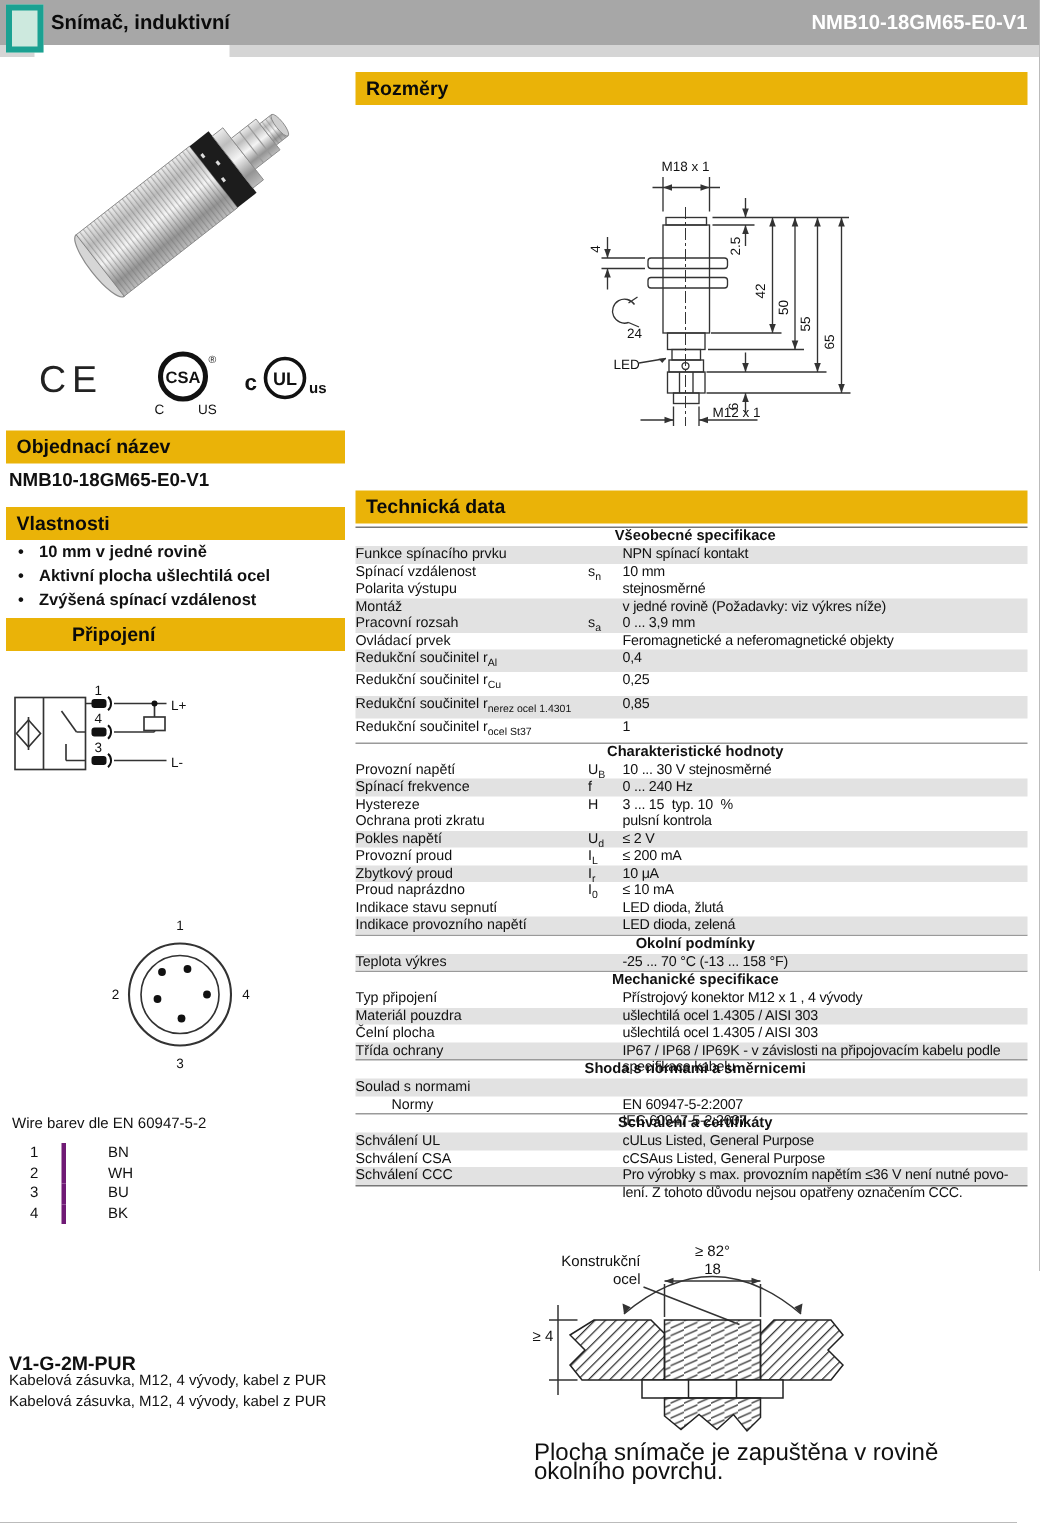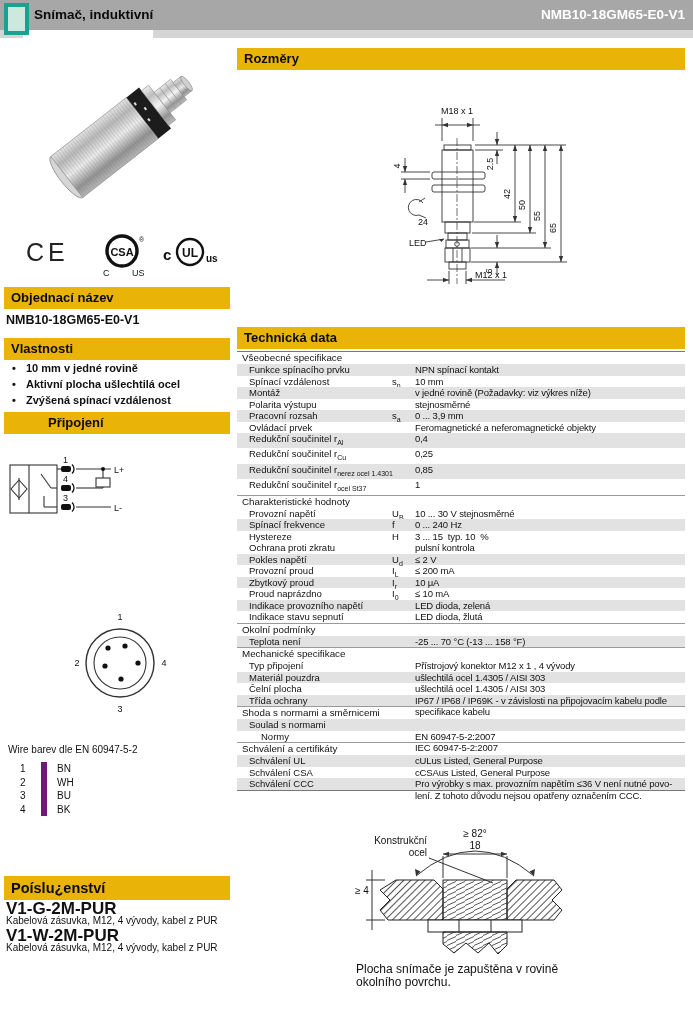--- a/index.html
+++ b/index.html
@@ -20,45 +20,45 @@
   .bar-big{font-size:14.5px;height:24px;line-height:24px;}
   
   .order-name{position:absolute;left:6px;top:313px;font-size:12.5px;font-weight:bold;}
   .features{position:absolute;left:8px;top:360px;width:220px;}
   .feat-row{display:flex;height:16px;line-height:16px;font-size:11px;font-weight:bold;}
   .feat-bullet{width:18px;padding-left:4px;box-sizing:border-box;}
   .wire-note{position:absolute;left:8px;top:744px;font-size:10px;}
   .wire-table{position:absolute;left:14px;top:762px;width:130px;}
   .wire-row{display:flex;height:13.5px;line-height:13.5px;font-size:10px;}
   .w-n{width:27px;padding-left:6px;box-sizing:border-box;}
-  .w-c{border-left:6px solid #701a75;padding-left:10px;}
+  .w-c{border-left:3px solid #701a75;padding-left:28px;}
   .accessories{position:absolute;left:6px;top:902px;width:222px;}
-  .acc-name{font-size:17px;font-weight:bold;line-height:13px;}
+  .acc-name{font-size:13px;font-weight:bold;line-height:13px;}
   .acc-desc{font-size:10px;line-height:12px;margin-bottom:2px;}
   
   .tech-table{position:absolute;left:237px;top:351px;width:448px;border-top:1px solid #777;border-bottom:1px solid #777;}
-  .sec-h{font-size:9.8px;font-weight:normal;line-height:12px;min-height:12px;padding-left:5px;}
+  .sec-h{font-size:9.8px;font-weight:bold;line-height:12px;min-height:12px;padding-left:5px;text-align:center;}
   .topline{border-top:1px solid #9a9a9a;}
   .t-row{position:relative;min-height:11.5px;line-height:11.5px;font-size:9.5px;}
   .t-row.shade{background:#e2e2e2;}
-  .t-l{display:inline-block;padding-left:12px;}
+  .t-l{display:inline-block;}
   .t-l.ind2{padding-left:24px;}
   .t-s{position:absolute;left:155px;top:0;}
   .t-v{position:absolute;left:178px;top:0;white-space:pre;letter-spacing:-0.15px;}
   sub{font-size:7px;}
   
   .photo{position:absolute;left:28px;top:42px;}
   .logo-ce{position:absolute;left:24px;top:237px;}
   .logo-csa{position:absolute;left:96px;top:232px;}
   .logo-ul{position:absolute;left:161px;top:237px;}
   .wiring{position:absolute;left:6px;top:452px;}
   .pinout{position:absolute;left:68px;top:610px;}
   .dim{position:absolute;left:393px;top:88px;}
   .mount{position:absolute;left:330px;top:826px;}
-  .mount-caption{position:absolute;left:356px;top:963px;font-size:12px;line-height:12.5px;white-space:pre-line;}
+  .mount-caption{position:absolute;left:356px;top:963px;font-size:16px;line-height:12.5px;white-space:pre-line;}
   svg text{font-family:"Liberation Sans",sans-serif;}
 </style>
 </head>
 <body>
 
 <div class="page">
 
   <div class="topbar">
     <span class="topbar-title">Snímač, induktivní</span>
     <span class="topbar-product">NMB10-18GM65-E0-V1</span>
@@ -205,25 +205,23 @@
       <div class="wire-row">
         <span class="w-n">3</span>
         <span class="w-c">BU</span>
       </div>
       <div class="wire-row">
         <span class="w-n">4</span>
         <span class="w-c">BK</span>
       </div>
     </div>
 
-  <div class="bar bar-l bar-big" style="top:876px;">Poíslu¿enství</div>
   <div class="accessories" id="accessory-list">
       <div class="acc-name">V1-G-2M-PUR</div>
       <div class="acc-desc">Kabelová zásuvka, M12, 4 vývody, kabel z PUR</div>
-      <div class="acc-name">V1-W-2M-PUR</div>
       <div class="acc-desc">Kabelová zásuvka, M12, 4 vývody, kabel z PUR</div>
     </div>
 
   <div class="bar bar-r" style="top:48px;">Rozměry</div>
 
   <svg class="dim" width="190" height="218" viewBox="0 0 190 218">
     <g stroke="#333" stroke-width="0.9" fill="none">
 
       <rect x="51" y="57" width="27" height="5"></rect>
       <rect x="49" y="62" width="31" height="72"></rect>
@@ -308,41 +306,41 @@
       <text x="99" y="183" text-anchor="middle" transform="rotate(-90 99 183)">6</text>
       <text x="82" y="190">M12 x 1</text>
     </g>
   </svg>
 
   <div class="bar bar-r" style="top:327px;">Technická data</div>
   <div class="tech-table" id="tech-table">
       <div class="sec-h">Všeobecné specifikace</div>
       <div class="t-row shade"><span class="t-l"><span>Funkce spínacího prvku</span></span><span class="t-v">NPN spínací kontakt</span></div>
       <div class="t-row"><span class="t-l"><span>Spínací vzdálenost</span></span><span class="t-s"><span>s</span><sub>n</sub></span><span class="t-v">10 mm</span></div>
+      <div class="t-row"><span class="t-l"><span>Polarita výstupu</span></span><span class="t-v">stejnosměrné</span></div>
       <div class="t-row shade"><span class="t-l"><span>Montáž</span></span><span class="t-v">v jedné rovině (Požadavky: viz výkres níže)</span></div>
-      <div class="t-row"><span class="t-l"><span>Polarita výstupu</span></span><span class="t-v">stejnosměrné</span></div>
       <div class="t-row shade"><span class="t-l"><span>Pracovní rozsah</span></span><span class="t-s"><span>s</span><sub>a</sub></span><span class="t-v">0 ... 3,9 mm</span></div>
       <div class="t-row"><span class="t-l"><span>Ovládací prvek</span></span><span class="t-v">Feromagnetické a neferomagnetické objekty</span></div>
       <div class="t-row shade"><span class="t-l"><span>Redukční součinitel r</span><sub>Al</sub></span><span class="t-v">0,4</span></div>
       <div class="t-row"><span class="t-l"><span>Redukční součinitel r</span><sub>Cu</sub></span><span class="t-v">0,25</span></div>
       <div class="t-row shade"><span class="t-l"><span>Redukční součinitel r</span><sub>nerez ocel 1.4301</sub></span><span class="t-v">0,85</span></div>
       <div class="t-row"><span class="t-l"><span>Redukční součinitel r</span><sub>ocel St37</sub></span><span class="t-v">1</span></div>
       <div class="sec-h topline">Charakteristické hodnoty</div>
       <div class="t-row"><span class="t-l"><span>Provozní napětí</span></span><span class="t-s"><span>U</span><sub>B</sub></span><span class="t-v">10 ... 30 V stejnosměrné</span></div>
       <div class="t-row shade"><span class="t-l"><span>Spínací frekvence</span></span><span class="t-s"><span>f</span></span><span class="t-v">0 ... 240 Hz</span></div>
       <div class="t-row"><span class="t-l"><span>Hystereze</span></span><span class="t-s"><span>H</span></span><span class="t-v">3 ... 15  typ. 10  %</span></div>
       <div class="t-row"><span class="t-l"><span>Ochrana proti zkratu</span></span><span class="t-v">pulsní kontrola</span></div>
       <div class="t-row shade"><span class="t-l"><span>Pokles napětí</span></span><span class="t-s"><span>U</span><sub>d</sub></span><span class="t-v">≤ 2 V</span></div>
       <div class="t-row"><span class="t-l"><span>Provozní proud</span></span><span class="t-s"><span>I</span><sub>L</sub></span><span class="t-v">≤ 200 mA</span></div>
       <div class="t-row shade"><span class="t-l"><span>Zbytkový proud</span></span><span class="t-s"><span>I</span><sub>r</sub></span><span class="t-v">10 μA</span></div>
       <div class="t-row"><span class="t-l"><span>Proud naprázdno</span></span><span class="t-s"><span>I</span><sub>0</sub></span><span class="t-v">≤ 10 mA</span></div>
+      <div class="t-row"><span class="t-l"><span>Indikace stavu sepnutí</span></span><span class="t-v">LED dioda, žlutá</span></div>
       <div class="t-row shade"><span class="t-l"><span>Indikace provozního napětí</span></span><span class="t-v">LED dioda, zelená</span></div>
-      <div class="t-row"><span class="t-l"><span>Indikace stavu sepnutí</span></span><span class="t-v">LED dioda, žlutá</span></div>
       <div class="sec-h topline">Okolní podmínky</div>
-      <div class="t-row shade"><span class="t-l"><span>Teplota není</span></span><span class="t-v">-25 ... 70 °C (-13 ... 158 °F)</span></div>
+      <div class="t-row shade"><span class="t-l"><span>Teplota výkres</span></span><span class="t-v">-25 ... 70 °C (-13 ... 158 °F)</span></div>
       <div class="sec-h topline">Mechanické specifikace</div>
       <div class="t-row"><span class="t-l"><span>Typ připojení</span></span><span class="t-v">Přístrojový konektor M12 x 1 , 4 vývody</span></div>
       <div class="t-row shade"><span class="t-l"><span>Materiál pouzdra</span></span><span class="t-v">ušlechtilá ocel 1.4305 / AISI 303</span></div>
       <div class="t-row"><span class="t-l"><span>Čelní plocha</span></span><span class="t-v">ušlechtilá ocel 1.4305 / AISI 303</span></div>
       <div class="t-row shade"><span class="t-l"><span>Třída ochrany</span></span><span class="t-v">IP67 / IP68 / IP69K - v závislosti na připojovacím kabelu podle
 specifikace kabelu</span></div>
       <div class="sec-h topline">Shoda s normami a směrnicemi</div>
       <div class="t-row shade"><span class="t-l"><span>Soulad s normami</span></span></div>
       <div class="t-row"><span class="t-l ind2"><span>Normy</span></span><span class="t-v">EN 60947-5-2:2007
 IEC 60947-5-2:2007</span></div>

